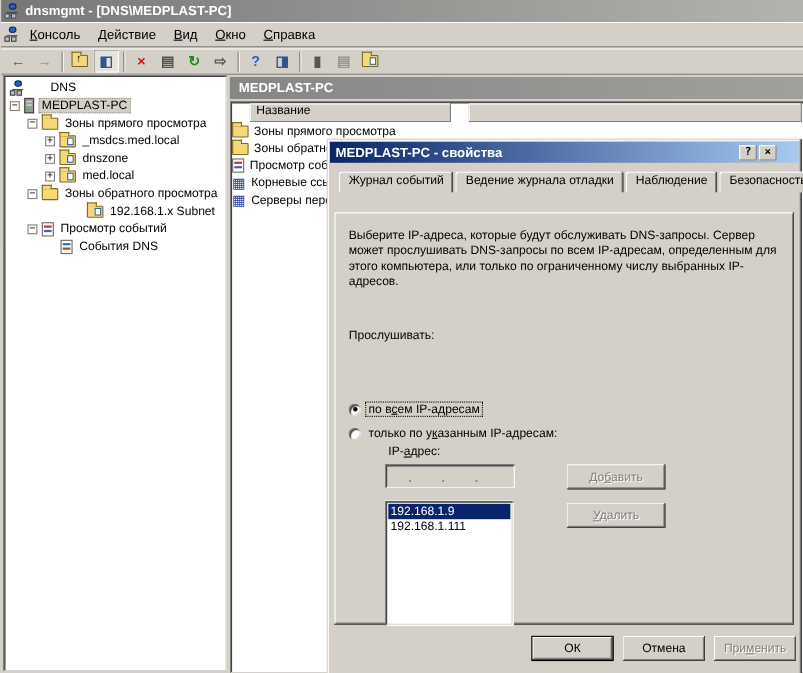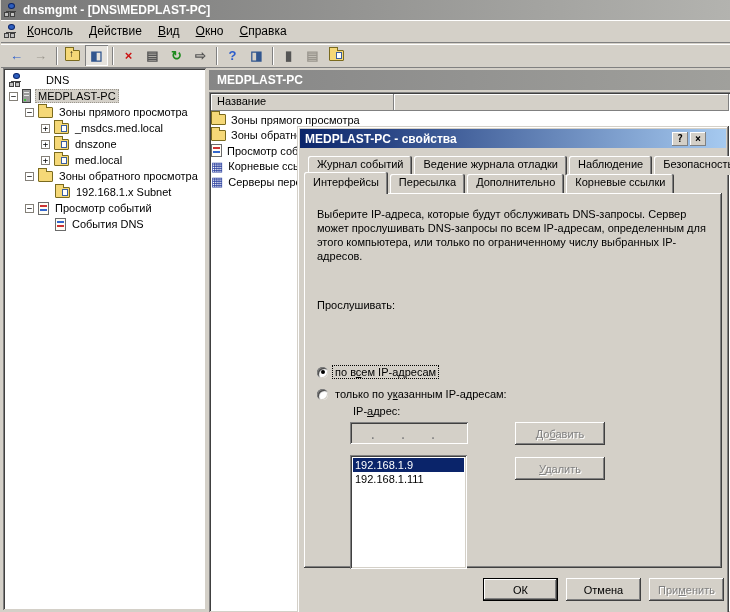--- a/index.html
+++ b/index.html
@@ -2,21 +2,21 @@
 <html><head>
 <meta charset="utf-8">
 <style>
   * { margin:0; padding:0; box-sizing:border-box; }
   html,body { width:730px; height:612px; overflow:hidden; }
   body { font-family:"Liberation Sans", sans-serif; font-size:11px; color:#000; }
 
   #window { position:relative; width:730px; height:612px; background:#d4d0c8; overflow:hidden;
             border-left:1px solid #d4d0c8; }
   .raised-thin { background:#d4d0c8;
-              box-shadow: inset -1px -1px 0 #808080, inset 1px 1px 0 #ffffff; }
+              box-shadow: inset -1px -1px 0 #808080, inset 1px 1px 0 #ffffff; margin-left: 16px; }
 
   
   #titlebar { position:absolute; left:0; top:0; width:730px; height:20px;
               background:linear-gradient(to right,#777777,#b3b3af);
               display:flex; align-items:center; padding-left:3px;
               color:#fff; font-weight:bold; font-size:12px; }
   #titlebar .ttext { margin-left:4px; white-space:nowrap; }
 
   .mmc-icon { width:15px; height:14px; position:relative; display:inline-block; flex:0 0 auto; }
   .mmc-icon .g  { position:absolute; left:4px; top:0; width:7px; height:6px; background:#2e5fbf;
@@ -262,21 +262,21 @@
       <span class="mini-folder">
           <span class="page"></span>
         </span>
       <span class="tree-label">med.local</span>
     </div>
     <div class="tree-row" style="padding-left:22px;">
       <span class="expander">−</span>
       <span class="mini-folder"></span>
       <span class="tree-label">Зоны обратного просмотра</span>
     </div>
-    <div class="tree-row" style="padding-left:52px;">
+    <div class="tree-row" style="padding-left:76px;">
       <span class="mini-folder">
           <span class="page"></span>
         </span>
       <span class="tree-label">192.168.1.x Subnet</span>
     </div>
     <div class="tree-row" style="padding-left:22px;">
       <span class="expander">−</span>
       <span class="icon-page ev"></span>
       <span class="tree-label">Просмотр событий</span>
     </div>
@@ -327,26 +327,20 @@
       <span class="cap-btn raised-thin">×</span>
     </div>
 
     <div id="tabstrip">
       <div class="tab-row back">
         <span class="tab">Журнал событий</span>
         <span class="tab">Ведение журнала отладки</span>
         <span class="tab">Наблюдение</span>
         <span class="tab">Безопасность</span>
       </div>
-      <div class="tab-row front">
-        <span class="tab active">Интерфейсы</span>
-        <span class="tab">Пересылка</span>
-        <span class="tab">Дополнительно</span>
-        <span class="tab">Корневые ссылки</span>
-      </div>
 
       <div id="tab-page">
         <div id="desc">Выберите IP-адреса, которые будут обслуживать DNS-запросы. Сервер может прослушивать DNS-запросы по всем IP-адресам, определенным для этого компьютера, или только по ограниченному числу выбранных IP-адресов.</div>
         <div id="listen-label">Прослушивать:</div>
 
         <div class="radio-row" style="top:173px;text-align:right;">
           <span class="radio checked"></span>
           <span class="radio-label focused"><span>по в</span><span class="mn">с</span><span>ем IP-адресам</span></span>
         </div>
         <div class="radio-row" style="top:195px;">

